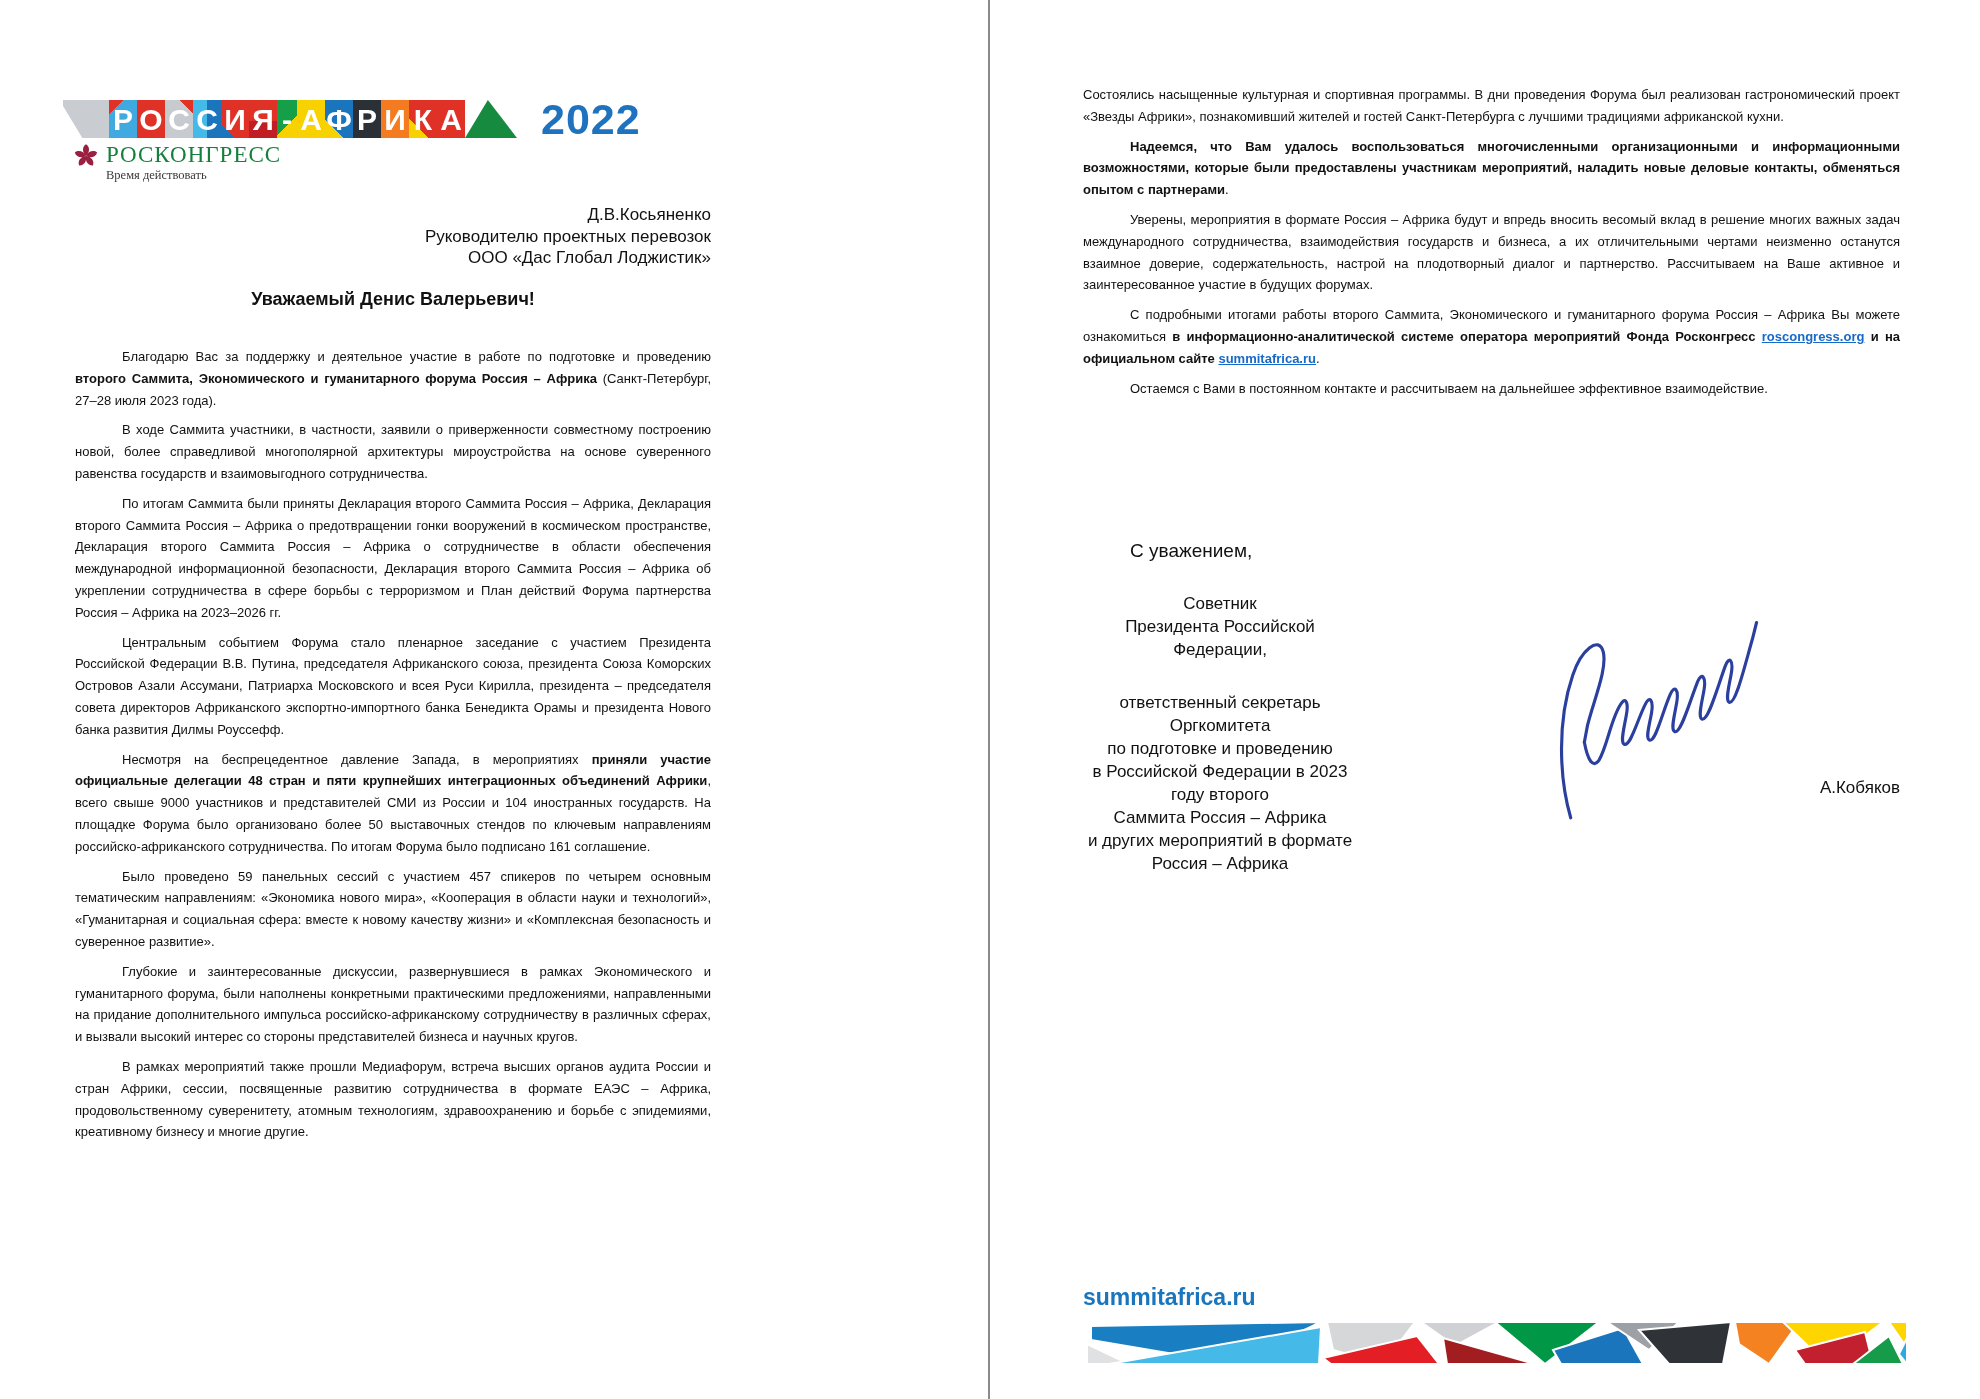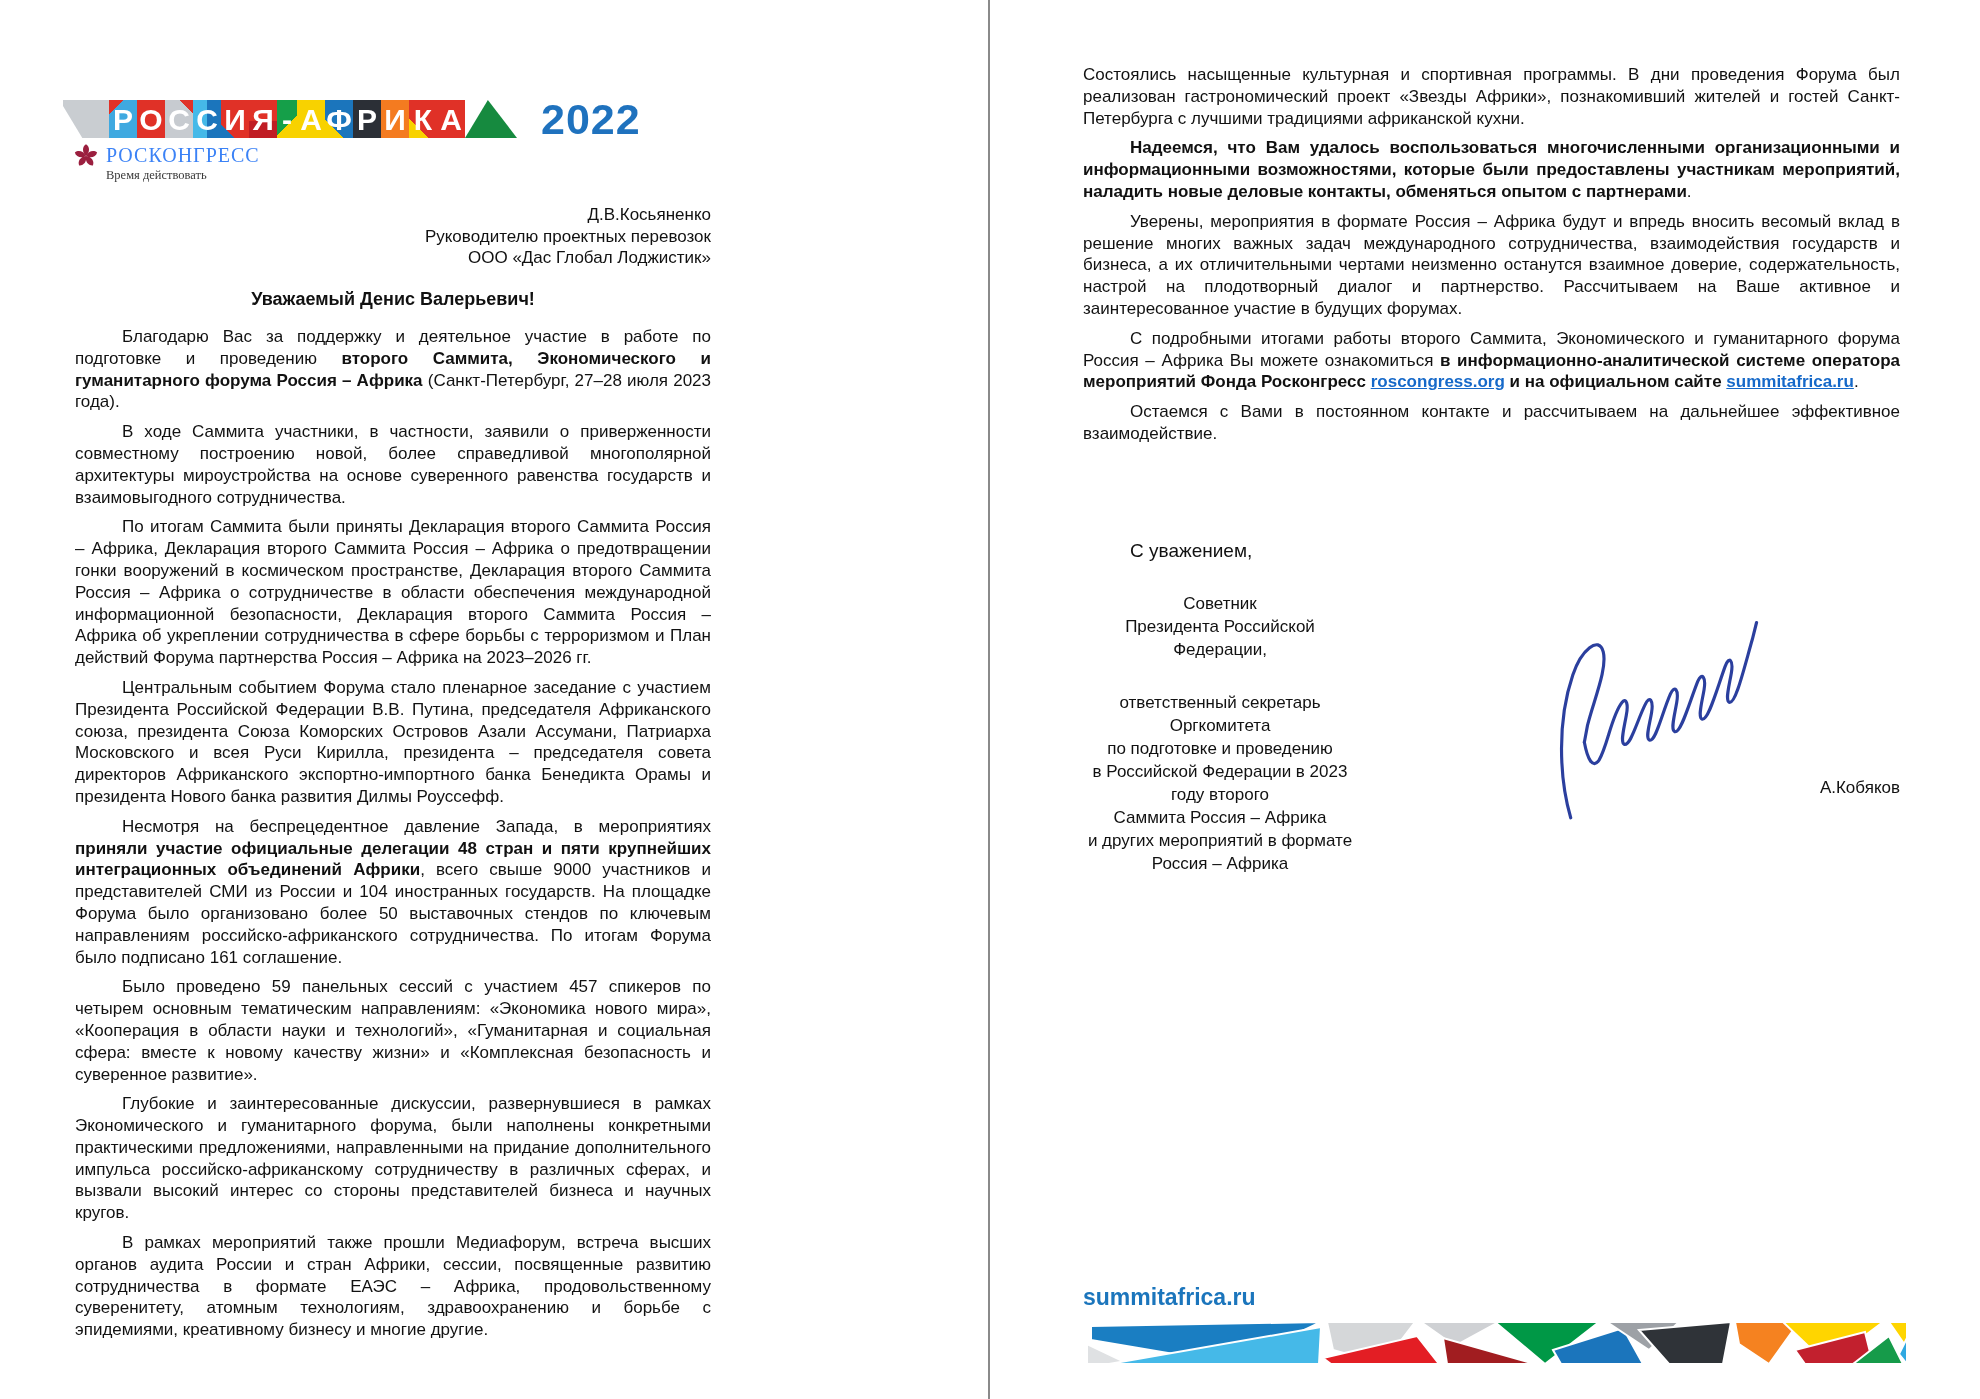--- a/index.html
+++ b/index.html
@@ -15,28 +15,28 @@
   .flag{width:46px;height:38px;background:#c9cdd1;
         clip-path:polygon(0 0,100% 0,100% 100%,42% 100%,0 16%);}
   .letter{display:inline-block;min-width:26px;height:38px;line-height:39px;text-align:center;
           color:#fff;font-weight:bold;font-size:30px;padding:0 1px;}
   .letter.dash{min-width:18px;}
   .tail{width:52px;height:38px;background:#168a3f;clip-path:polygon(0 100%,44% 0,100% 100%);}
   .year{font-size:43px;font-weight:bold;color:#1f72be;margin-left:24px;letter-spacing:1px;}
 
   .roscongress{position:absolute;left:-2px;top:142px;display:flex;align-items:flex-start;}
   .ros-icon{margin-right:7px;margin-top:1px;}
-  .ros-name{font-family:"Liberation Serif",serif;font-size:20px;letter-spacing:1px;color:#3b82f6;line-height:26px;}
+  .ros-name{font-family:"Liberation Serif",serif;font-size:23px;letter-spacing:1px;color:#15803d;line-height:26px;}
   .ros-tag{font-family:"Liberation Serif",serif;font-size:12.5px;color:#3a3a3a;margin-top:0px;}
 
   .recipient{position:absolute;right:0;top:204px;text-align:right;font-size:17px;line-height:21.5px;}
   .salutation{position:absolute;left:0;top:289px;width:100%;text-align:center;
               font-weight:bold;font-size:18px;}
 
-  .bodytext{position:absolute;left:0;width:100%;font-size:17px;line-height:21.8px;text-align:justify;}
+  .bodytext{position:absolute;left:0;width:100%;font-size:13px;line-height:21.8px;text-align:justify;margin-top:20px;}
   .body-left{top:326px;}
   .body-right{top:64px;}
   .para{margin:0 0 8px 0;text-indent:47px;}
   .para.noindent{text-indent:0;}
   .b{font-weight:bold;}
   .link{color:#1669c9;text-decoration:underline;cursor:pointer;}
 
   .closing{position:absolute;left:0;top:540px;font-size:19px;text-indent:47px;}
   .signoff{position:absolute;left:0;top:592px;width:274px;text-align:center;
            font-size:17px;line-height:23px;}

